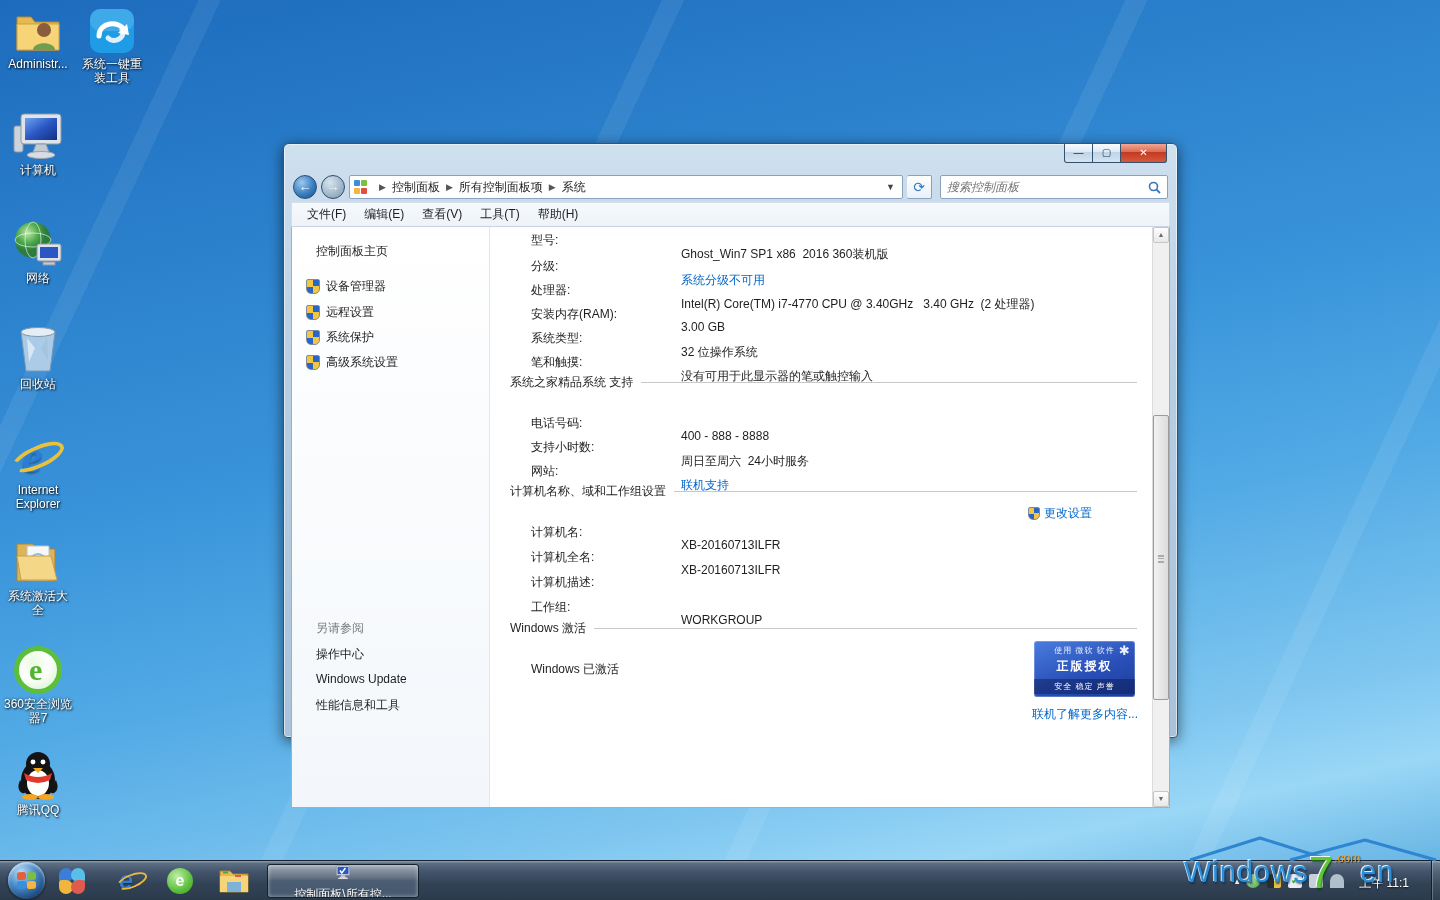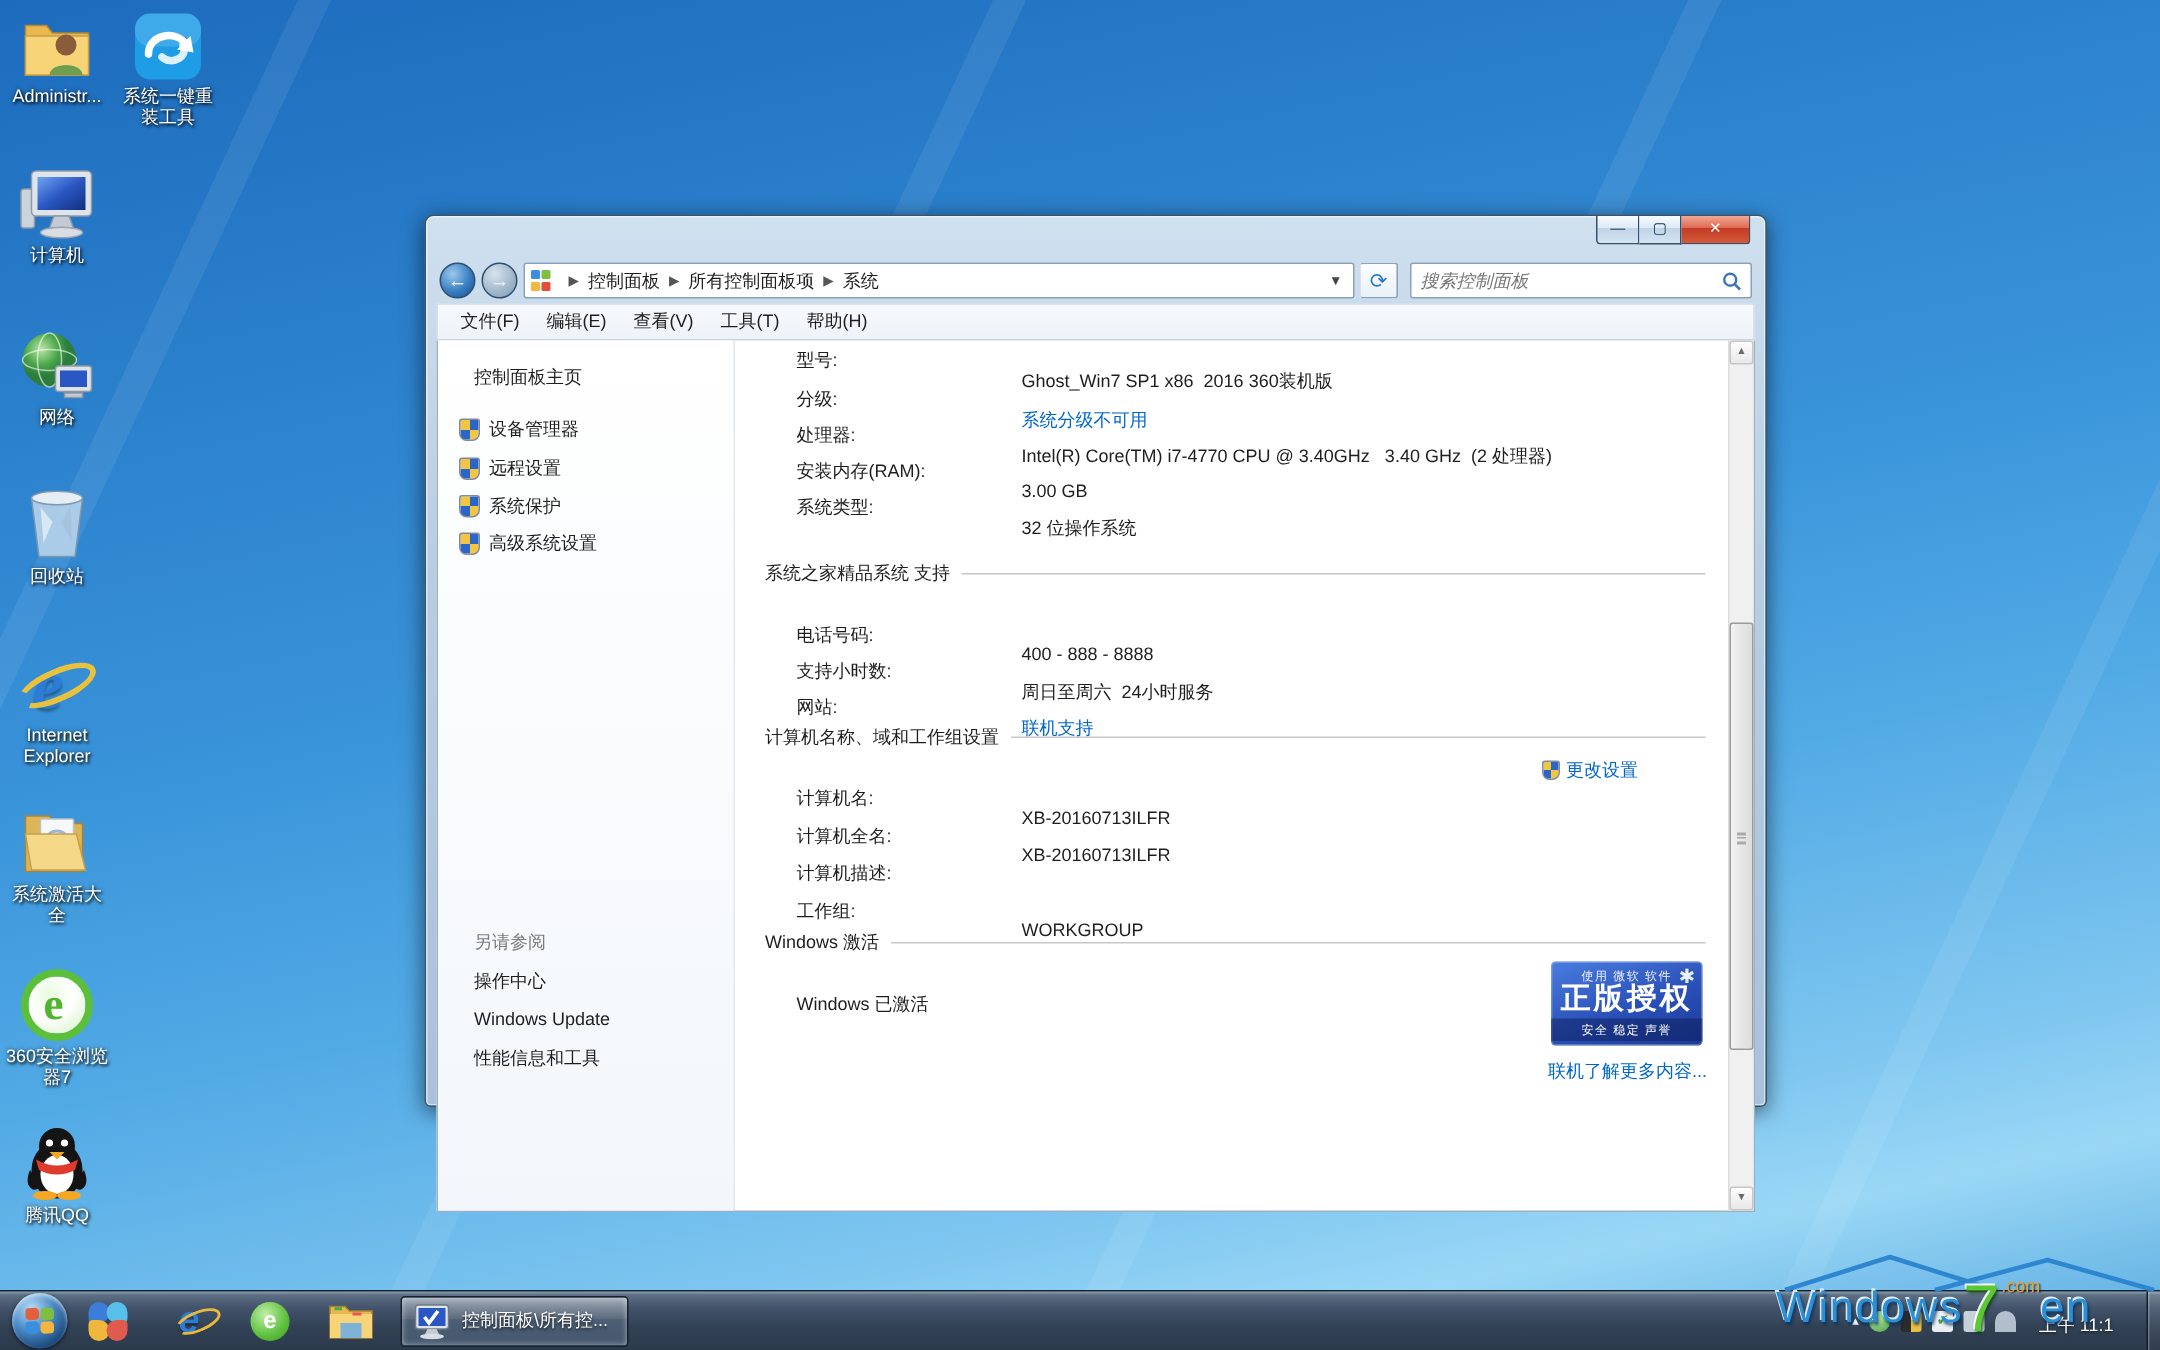--- a/index.html
+++ b/index.html
@@ -65,21 +65,21 @@
   .row .val { position:absolute; left:191px; }
   .link { color:#0066cc; }
   .sechead { position:absolute; left:20px; right:15px; display:flex; align-items:center; gap:8px; white-space:nowrap; }
   .sechead::after { content:""; flex:1; border-top:1px solid #c8c8c8; }
   .chg { position:absolute; top:278px; right:60px; display:flex; gap:4px; align-items:center; }
   .chg .shield { width:12px; height:13px; }
   .badge { position:absolute; top:414px; right:17px; width:101px; height:56px; border-radius:3px;
     background:linear-gradient(160deg,#4a7de0,#2a50b8 55%,#1a3a96); box-shadow:inset 0 0 0 1px rgba(255,255,255,.25);
     color:#fff; text-align:center; overflow:hidden; }
   .badge .l1 { font-size:8px; margin-top:4px; opacity:.9; letter-spacing:1px; }
-  .badge .l2 { font-size:20px; font-weight:bold; letter-spacing:2px; line-height:20px; }
+  .badge .l2 { font-size:12px; font-weight:bold; letter-spacing:2px; line-height:20px; }
   .badge .l3 { font-size:8px; background:rgba(10,25,80,.45); margin-top:3px; padding:2px 0; letter-spacing:1px; }
   .badge .star { position:absolute; top:2px; right:5px; font-size:13px; color:#eaf2ff; }
   .learnmore { position:absolute; top:479px; right:14px; }
 
   .scroll { width:17px; background:#f0f0f0; border-left:1px solid #dcdcdc; position:relative; }
   .scroll .arr { position:absolute; left:0; width:16px; height:16px; background:linear-gradient(#fdfdfd,#e8e8e8);
     border:1px solid #c6c6c6; border-radius:2px; color:#6a6a6a; font-size:7px; text-align:center; line-height:14px; }
   .scroll .thumb { position:absolute; left:0; top:188px; width:16px; height:285px; border:1px solid #9b9b9b; border-radius:2px;
     background:linear-gradient(90deg,#f2f2f2,#dcdcdc); }
   .thumb::after { content:""; position:absolute; left:4px; right:4px; top:50%; height:1px;
@@ -102,21 +102,21 @@
   .tbi { width:30px; height:30px; position:relative; display:flex; align-items:center; justify-content:center; }
   .blob { position:relative; width:26px; height:26px; }
   .blob i { position:absolute; width:14px; height:14px; border-radius:50% 50% 50% 20%; }
   .ie-e { font-size:25px; font-weight:bold; font-style:italic; color:#2c7cd6; text-shadow:0 1px 1px rgba(0,0,0,.4); position:relative; }
   .ie-ring { position:absolute; left:-3px; top:8px; width:32px; height:14px; border:2px solid #e8b93c; border-left-color:transparent;
     border-radius:50%; transform:rotate(-22deg); }
   .g360 { width:26px; height:26px; border-radius:50%; background:radial-gradient(circle at 38% 32%,#bfeea8,#5cbf3c 60%,#3f9e24);
     color:#fff; font-weight:bold; font-size:16px; line-height:26px; text-align:center; }
   .task-btn { width:152px; height:34px; border:1px solid #15212e; border-radius:3px; margin-right:8px;
     background:linear-gradient(rgba(255,255,255,.45),rgba(255,255,255,.18) 45%,rgba(140,165,190,.25) 46%,rgba(120,145,175,.35));
-    box-shadow:inset 0 0 4px rgba(255,255,255,.5); display:flex; align-items:center; gap:7px; padding:0 7px; }
+    box-shadow:inset 0 0 4px rgba(255,255,255,.5); display:flex; align-items:center; gap:7px; padding:0 7px;flex-direction:column; }
   .task-btn .txt { color:#fff; font-size:12px; white-space:nowrap; overflow:hidden; text-overflow:ellipsis; text-shadow:0 1px 2px rgba(0,0,0,.7); }
   .tray { margin-left:auto; display:flex; align-items:center; gap:7px; padding-right:14px; position:relative; }
   .tico { width:14px; height:14px; border-radius:2px; opacity:.95; }
   .clock { color:#fff; font-size:12px; text-align:center; line-height:14px; text-shadow:0 1px 2px rgba(0,0,0,.7); padding:0 8px; align-self:flex-start; margin-top:4px; }
   .showdesk { width:9px; height:40px; border-left:1px solid #141e29; box-shadow:inset 1px 0 0 rgba(255,255,255,.25);
     background:linear-gradient(rgba(255,255,255,.12),rgba(255,255,255,.02)); }
 
   
   .wm { position:absolute; right:0; bottom:0; width:260px; height:62px; pointer-events:none; z-index:9; }
   .wm svg { position:absolute; top:-2px; left:0; }
@@ -349,20 +349,24 @@
         <span class="val">Intel(R) Core(TM) i7-4770 CPU @ 3.40GHz   3.40 GHz  (2 处理器)</span>
       </div>
       <div class="row" style="top:65px">
         <span class="lbl">安装内存(RAM):</span>
         <span class="val">3.00 GB</span>
       </div>
       <div class="row" style="top:89px">
         <span class="lbl">系统类型:</span>
         <span class="val">32 位操作系统</span>
       </div>
+      <div class="row" style="top:113px">
+        <span class="lbl">笔和触摸:</span>
+        <span class="val">没有可用于此显示器的笔或触控输入</span>
+      </div>
 
       <div class="sechead" style="top:147px">
         <span>系统之家精品系统 支持</span>
       </div>
       <div class="row" style="top:174px">
         <span class="lbl">电话号码:</span>
         <span class="val">400 - 888 - 8888</span>
       </div>
       <div class="row" style="top:198px">
         <span class="lbl">支持小时数:</span>

